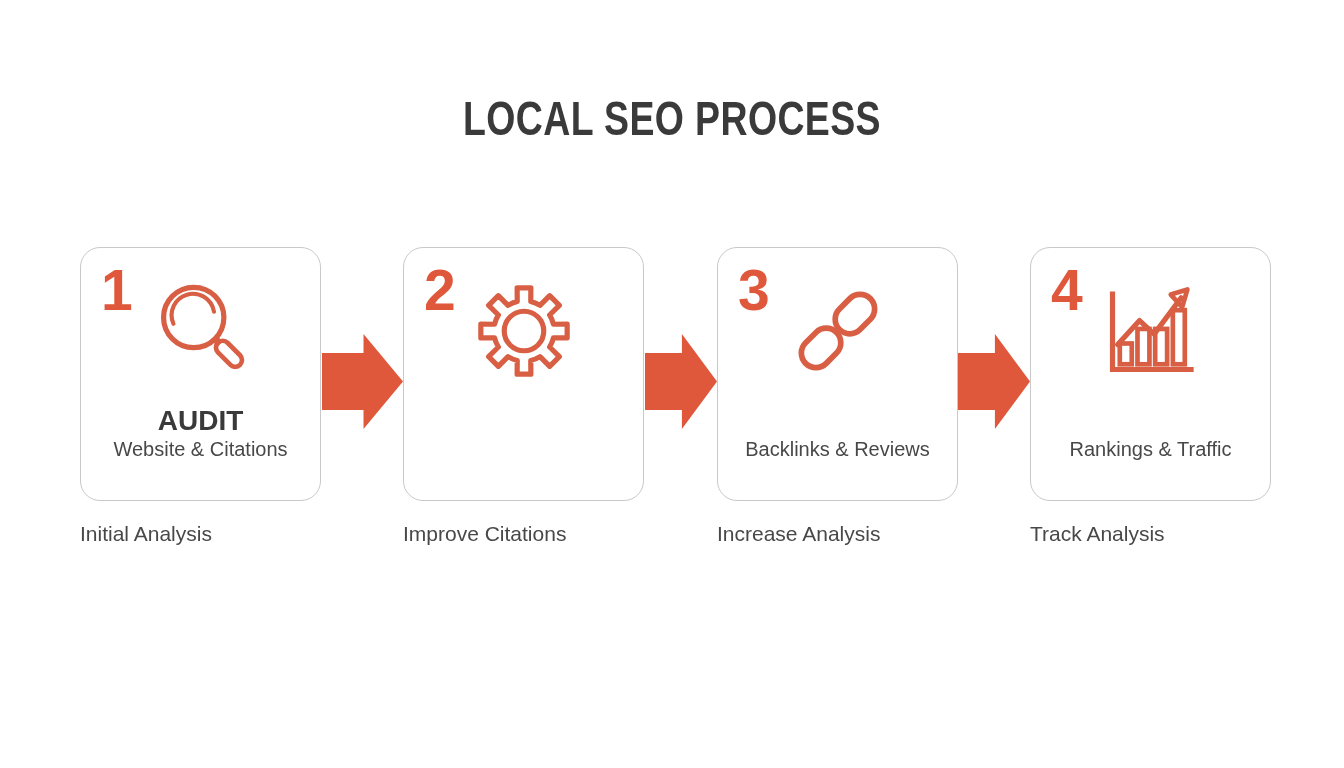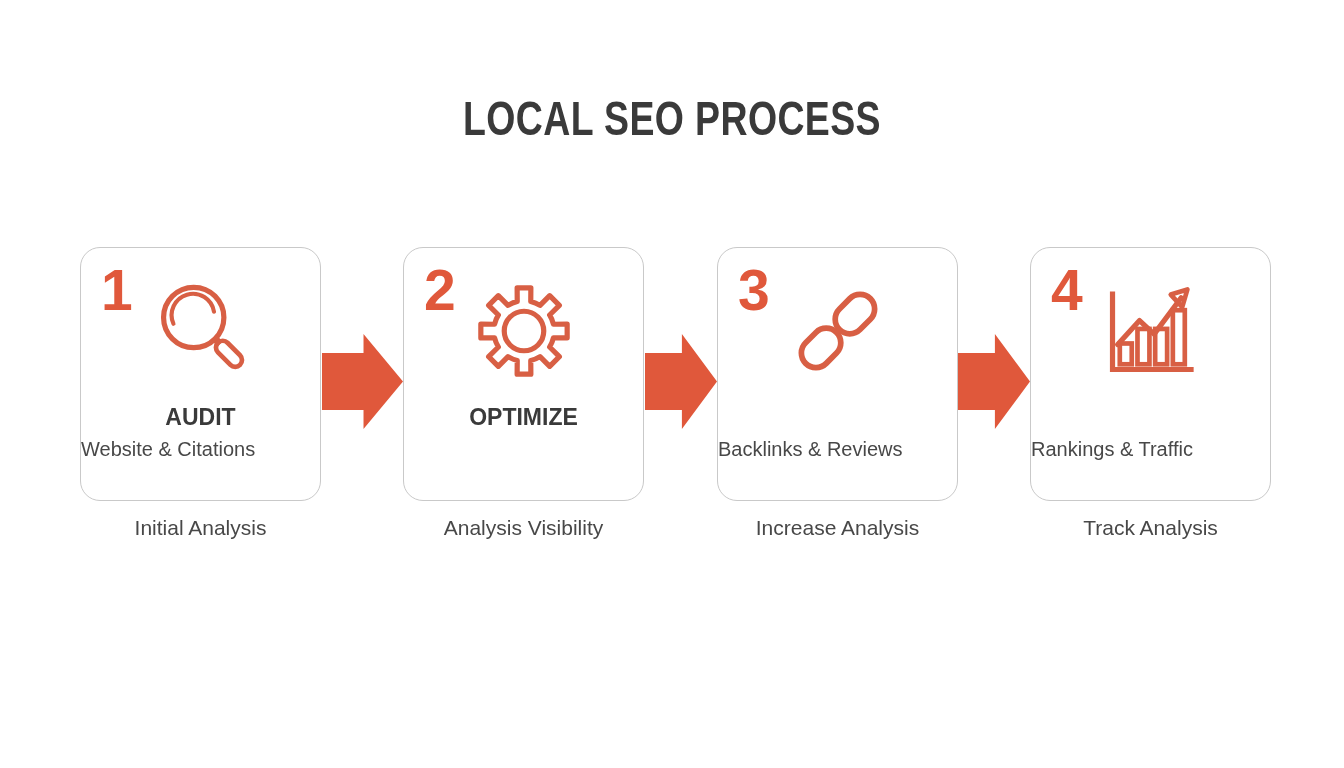--- a/index.html
+++ b/index.html
@@ -37,28 +37,28 @@
     position:absolute;left:20px;top:14px;font-size:57px;line-height:1;
     font-weight:bold;color:var(--accent);
   }
   .icon{
     position:absolute;top:31px;left:50%;transform:translateX(-50%);
     width:104px;height:104px;color:var(--icon-stroke);
   }
   .icon svg{width:100%;height:100%;display:block;}
   .step-title{
     position:absolute;top:156px;left:0;width:100%;text-align:center;
-    font-size:23px;font-weight:bold;color:var(--heading-text);line-height:1.2;
+    font-size:28px;font-weight:bold;color:var(--heading-text);line-height:1.2;
   }
   .step-subtitle{
-    position:absolute;top:189px;left:0;width:100%;
+    position:absolute;top:189px;left:0;width:100%;text-align:center;
     font-size:20px;color:var(--body-text);line-height:1.2;
   }
   .step-caption{
-    margin-top:14px;text-align:center;font-size:21px;color:var(--body-text);
+    margin-top:20px;font-size:21px;color:var(--body-text);
     line-height:1.2;
   }
   .arrow{position:absolute;top:334px;height:95px;color:var(--accent);}
   .arrow svg{width:100%;height:100%;display:block;}
   .arrow-1{left:322px;width:81px;}
   .arrow-2{left:645px;width:72px;}
   .arrow-3{left:958px;width:72px;}
 </style>
 </head>
 <body>
@@ -92,23 +92,22 @@
 
   <div class="step step-2">
     <div class="card">
       <div class="step-number">2</div>
       <div class="icon">
         <svg viewBox="0 0 100 100" fill="none" stroke="currentColor">
           <path stroke-width="5" stroke-linejoin="round" d="M43.5 21.7 L43.4 8.5 L56.6 8.5 L56.5 21.7 A29 29 0 0 1 65.4 25.4 L74.7 16 L84 25.3 L74.6 34.6 A29 29 0 0 1 78.3 43.5 L91.5 43.4 L91.5 56.6 L78.3 56.5 A29 29 0 0 1 74.6 65.4 L84 74.7 L74.7 84 L65.4 74.6 A29 29 0 0 1 56.5 78.3 L56.6 91.5 L43.4 91.5 L43.5 78.3 A29 29 0 0 1 34.6 74.6 L25.3 84 L16 74.7 L25.4 65.4 A29 29 0 0 1 21.7 56.5 L8.5 56.6 L8.5 43.4 L21.7 43.5 A29 29 0 0 1 25.4 34.6 L16 25.3 L25.3 16 L34.6 25.4 A29 29 0 0 1 43.5 21.7 Z"></path>
           <circle cx="50" cy="50" r="19" stroke-width="5"></circle>
         </svg>
       </div>
-      <div class="step-title">OPTIMIZE</div>
     </div>
-    <div class="step-caption">Analysis Visibility</div>
+    <div class="step-caption">Improve Citations</div>
   </div>
 
   <div class="arrow arrow-2">
     <svg viewBox="0 0 80 95" preserveAspectRatio="none">
       <polygon points="0,19 41,19 41,0 80,47.5 41,95 41,76 0,76" fill="currentColor"></polygon>
     </svg>
   </div>
 
   <div class="step step-3">
     <div class="card">

